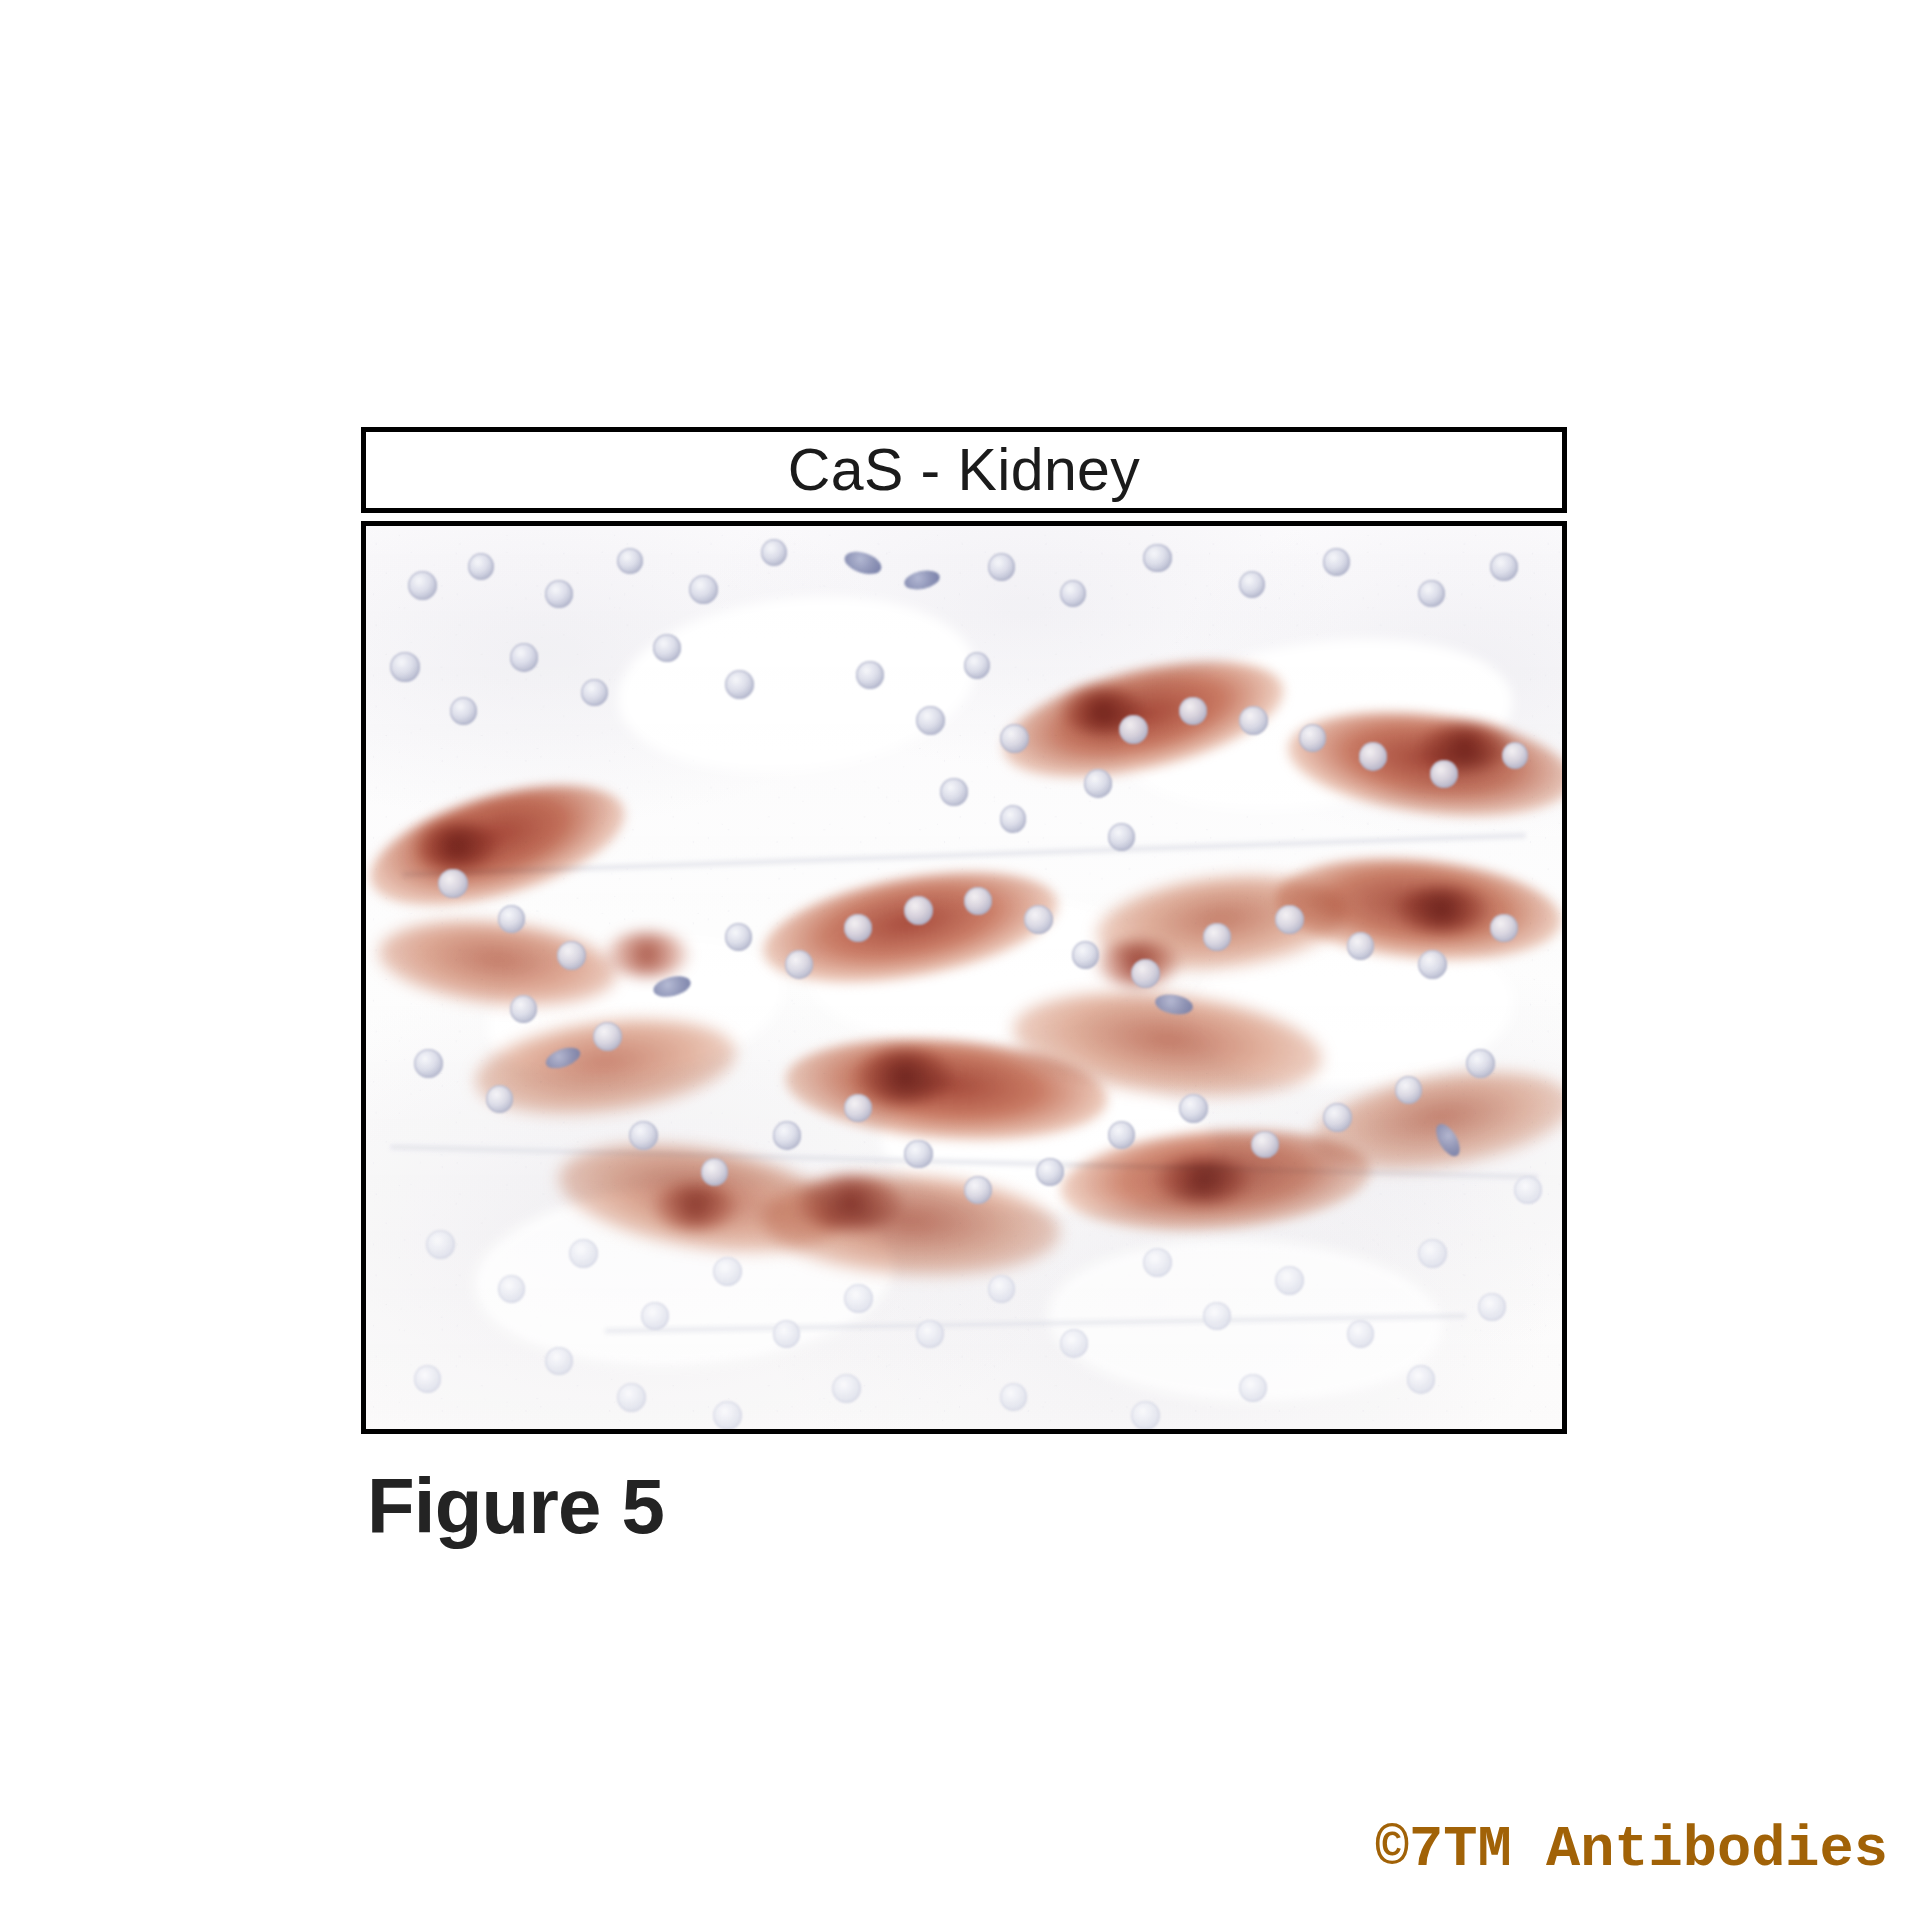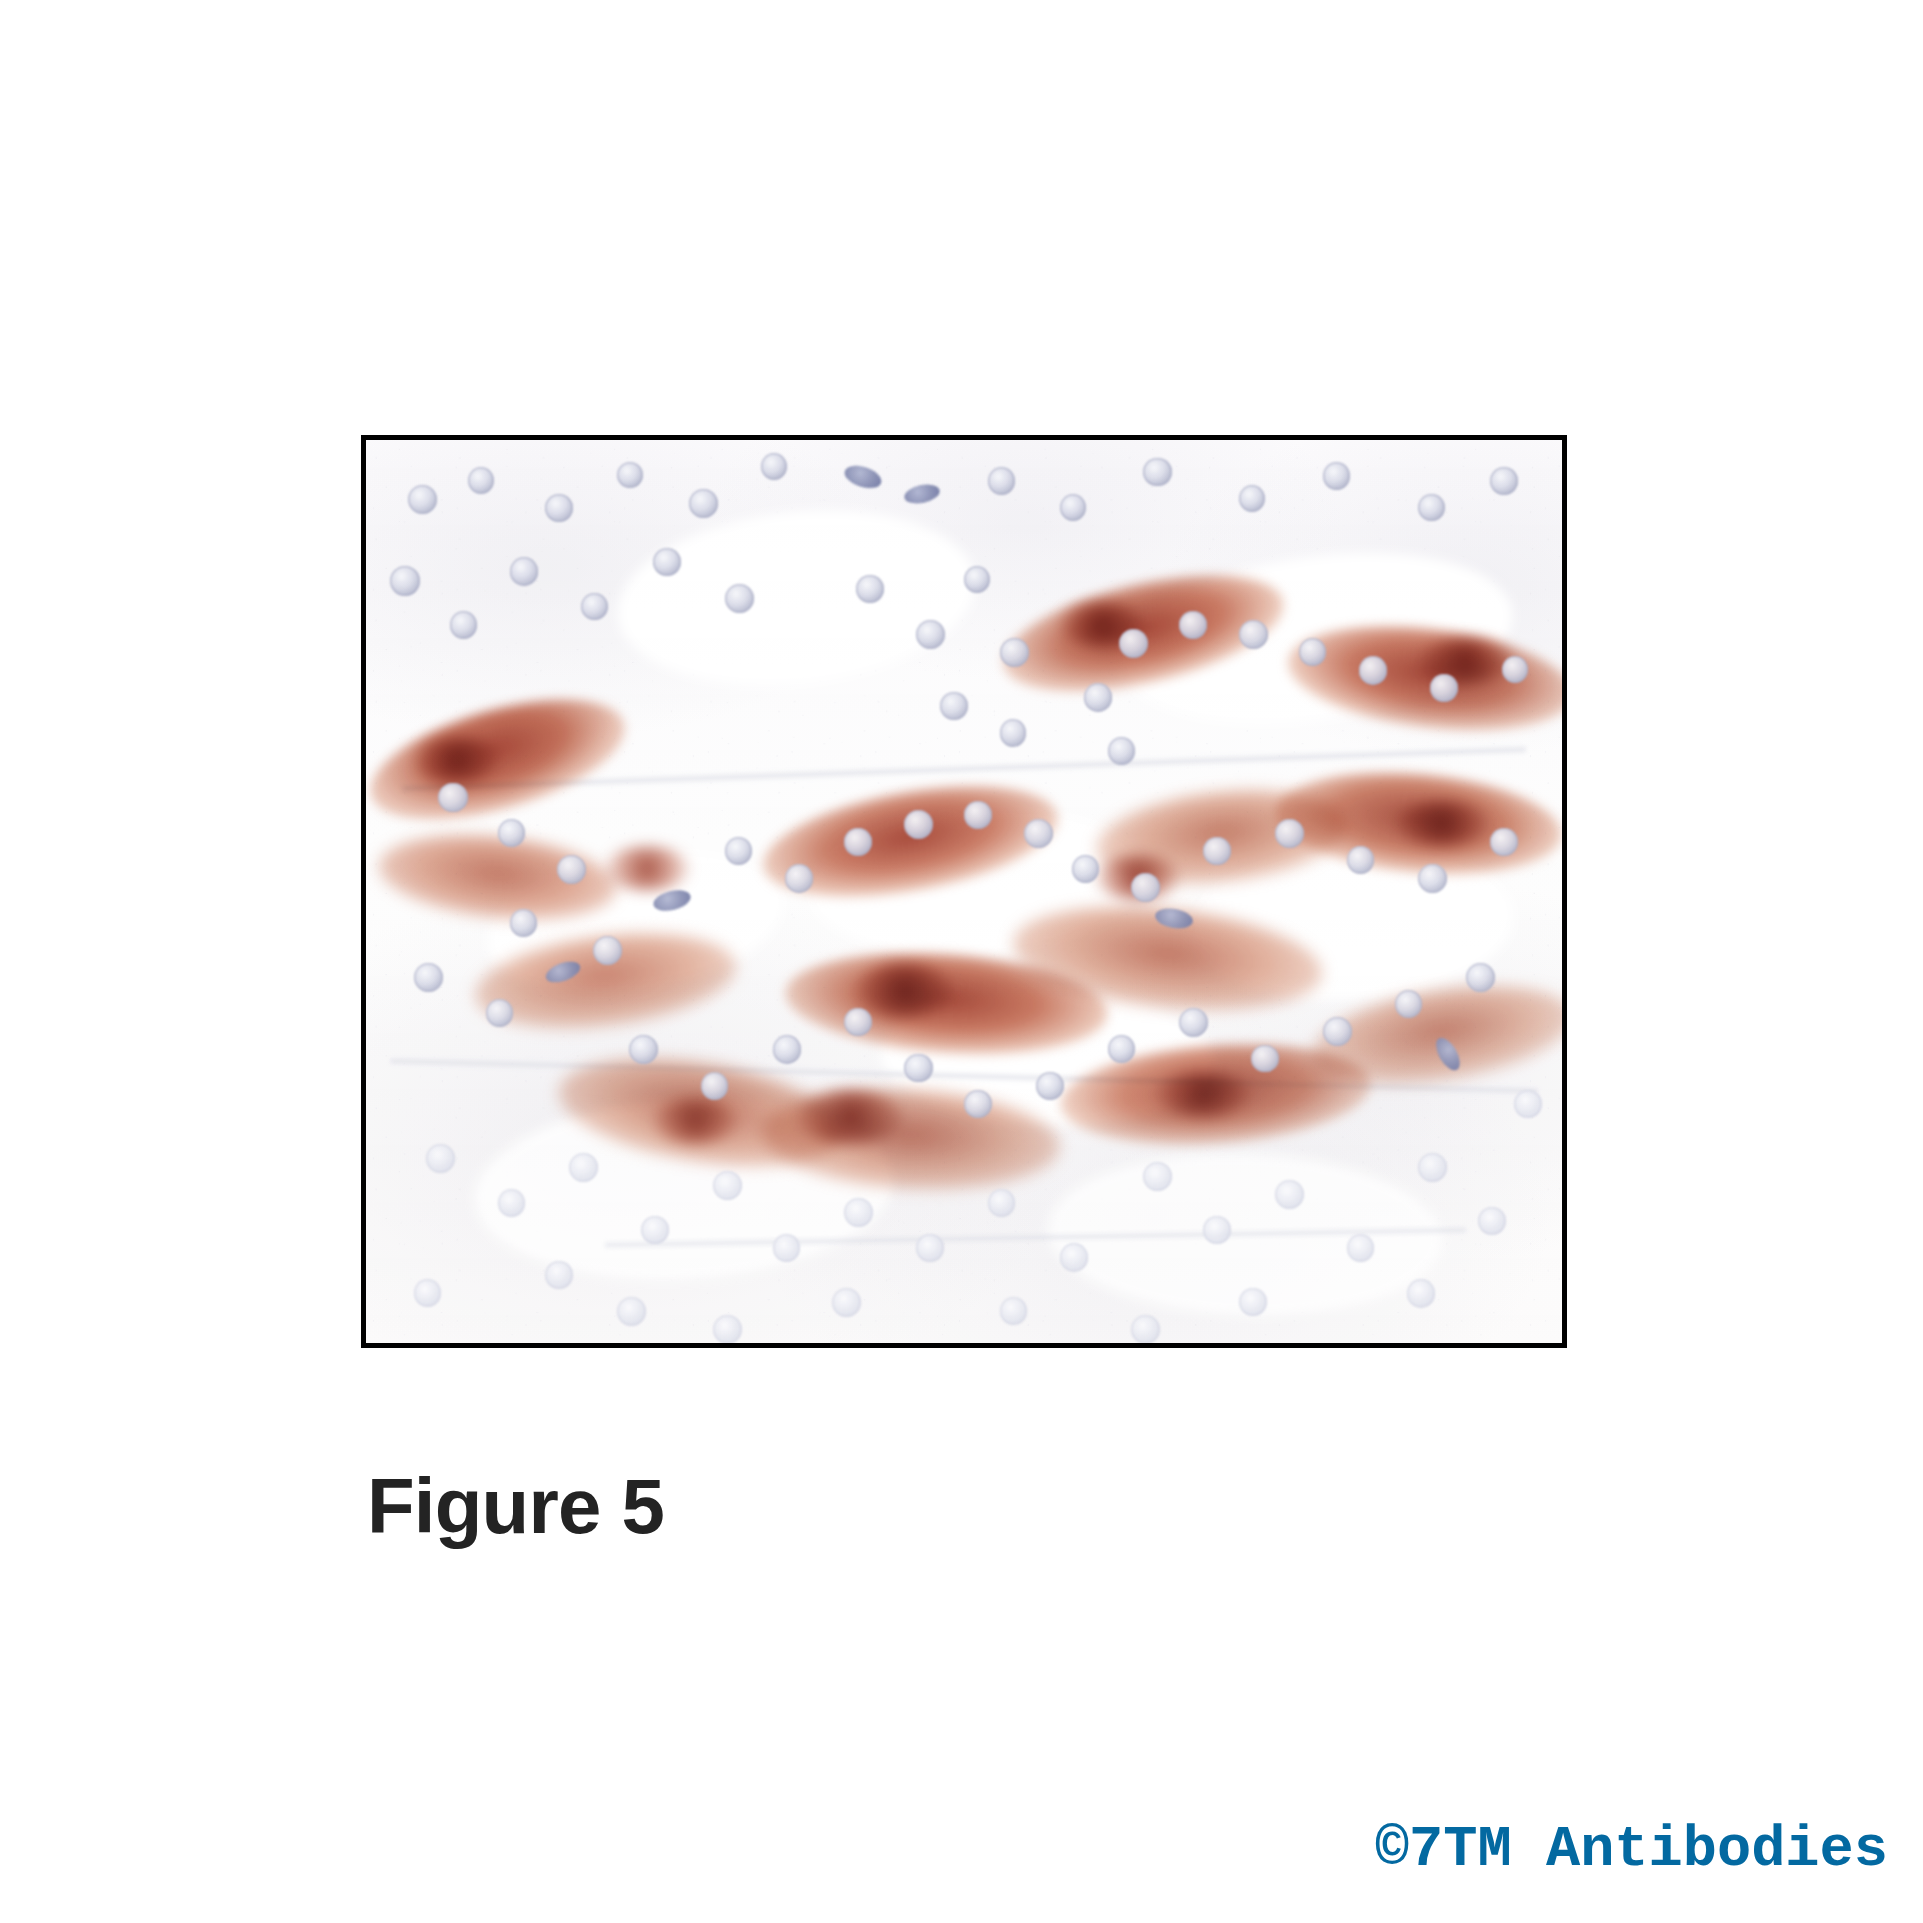--- a/index.html
+++ b/index.html
@@ -174,31 +174,34 @@
   }
 
   
   #copyright {
     position: absolute;
     right: 36px;
     top: 1822px;
     font-family: "Liberation Mono", "DejaVu Sans Mono", monospace;
     font-size: 57px;
     font-weight: 700;
-    color: #0369a1;
+    color: #a16207;
     letter-spacing: 0px;
     line-height: 1;
     white-space: nowrap;
   }
 </style>
 </head>
 <body>
 
 <div id="figure-panel">
 
+  <div id="panel-header">
+    <span id="panel-header-text">CaS - Kidney</span>
+  </div>
 
   <div id="micrograph-frame">
     <div id="micrograph">
 
       <div class="layer" id="tissue-wash"></div>
       <div class="layer" id="tissue-grain"></div>
 
       <div class="lumen" style="left:21%; top:8%;  width:30%; height:19%; transform:rotate(-6deg);"></div>
       <div class="lumen" style="left:63%; top:13%; width:33%; height:18%; transform:rotate(-8deg);"></div>
       <div class="lumen" style="left:37%; top:41%; width:28%; height:16%; transform:rotate(-4deg);"></div>

